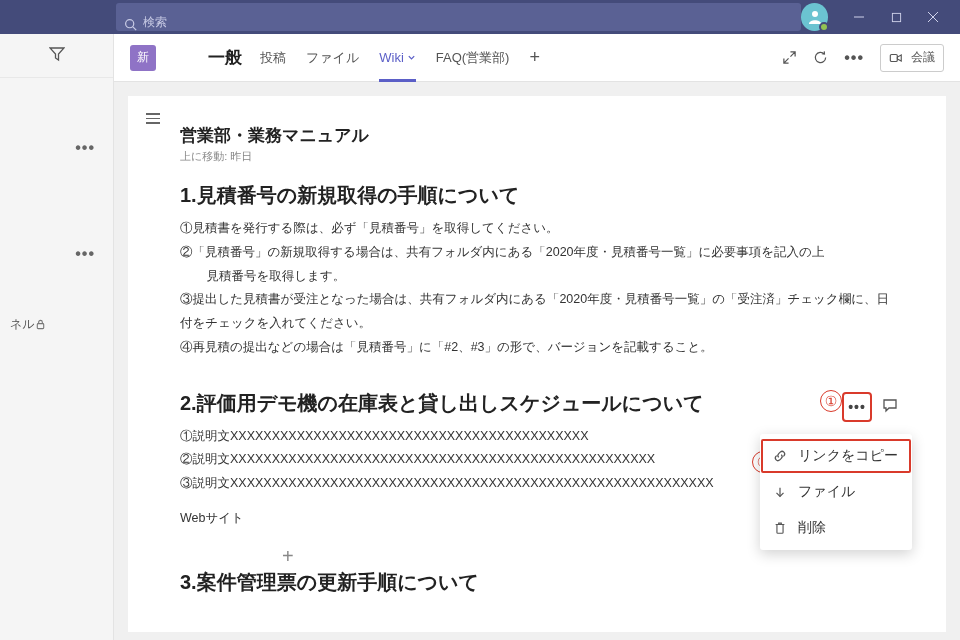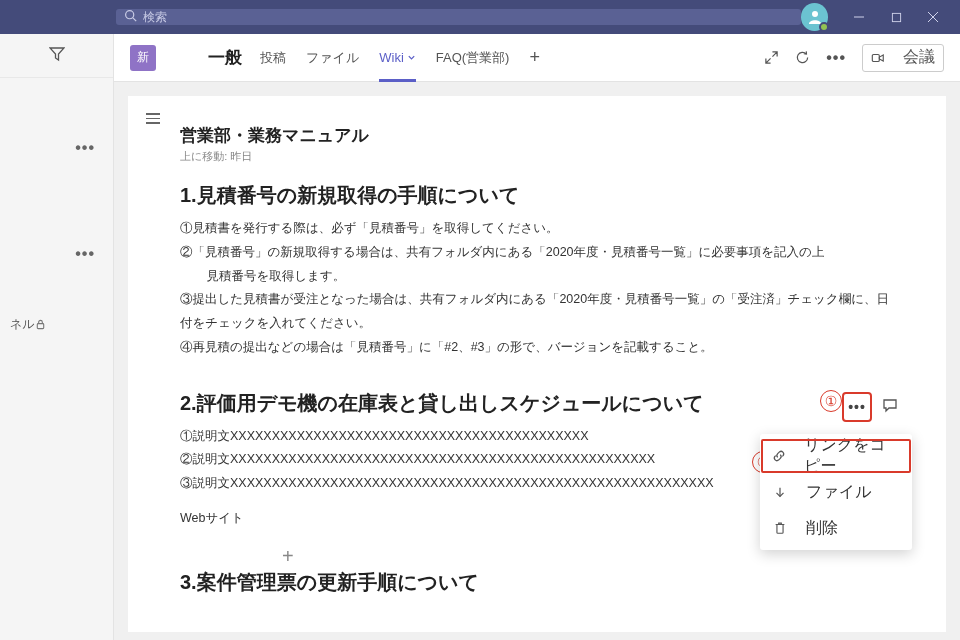--- a/index.html
+++ b/index.html
@@ -1,20 +1,20 @@
 <!DOCTYPE html>
 <html><head>
 <meta charset="utf-8">
 <style>
 * { margin: 0; padding: 0; box-sizing: border-box; font-family: 'Segoe UI', 'Meiryo', sans-serif; }
 html, body { width: 960px; height: 640px; overflow: hidden; }
 body { background: #f0f0f0; }
 
 .titlebar { height: 34px; background: #444b7a; display: flex; align-items: center; padding: 0 8px; }
-.search-wrap { margin-left: 108px; width: 700px; height: 16px; background: #5a6194; border-radius: 3px; display: flex; align-items: flex-start; padding: 0 8px; color: #c8cbe5; font-size: 12px; }
+.search-wrap { margin-left: 108px; width: 700px; height: 28px; background: #5a6194; border-radius: 3px; display: flex; align-items: flex-end; padding: 0 8px; color: #c8cbe5; font-size: 12px; }
 .search-wrap svg { margin-right: 6px; }
 .title-spacer { flex: 1; }
 .avatar { width: 28px; height: 28px; border-radius: 50%; background: #6bc3d1; position: relative; margin-right: 12px; display:flex; align-items:center; justify-content:center; color:#fff; font-size:12px;}
 .presence { position: absolute; right: -1px; bottom: -1px; width: 10px; height: 10px; border-radius: 50%; background: #92c353; border: 2px solid #444b7a; }
 .win-ctrl { width: 38px; height: 34px; display: flex; align-items: center; justify-content: center; color: #cfd2ea; }
 .win-ctrl svg { stroke: #cfd2ea; }
 
 .app { display: flex; height: 606px; }
 
 .sidecol { width: 114px; background: #f5f5f5; border-right: 1px solid #e3e3e3; display: flex; flex-direction: column; }
@@ -28,21 +28,21 @@
 .team-badge { width: 26px; height: 26px; background: #8f73c6; color:#fff; display:flex; align-items:center; justify-content:center; font-size:12px; border-radius:3px; margin-right:10px;}
 .chan-name { font-size: 17px; font-weight: 700; color:#222; margin-right: 18px; margin-left: 42px;}
 .tab { font-size: 13px; color:#555; margin-right: 20px; display:flex; align-items:center; height:48px; position:relative; }
 .tab.active { color:#5b5fc7; }
 .tab.active::after { content:''; position:absolute; bottom:0; left:0; right:0; height:3px; background:#5b5fc7; }
 .tab .chev { margin-left:3px; }
 .tab-add { color:#555; font-size:18px; }
 .chan-spacer { flex:1; }
 .chan-right { display:flex; align-items:center; gap:16px; color:#555; }
 .chan-right .ic { display:flex; align-items:center; }
-.meet-btn { border:1px solid #ccc; border-radius:3px; height:28px; padding:0 8px; font-size:16px; display:flex; align-items:center; gap:18px; }
+.meet-btn { border:1px solid #ccc; border-radius:3px; height:28px; padding:0 8px; font-size:12px; display:flex; align-items:center; gap:8px; }
 
 .canvas { flex:1; background:#f0f0f0; padding: 14px; position:relative; }
 .page { background:#fff; width:100%; height:100%; position:relative; padding: 28px 48px 28px 32px; overflow:hidden; }
 .burger { position:absolute; top: 14px; left: 18px; color:#666; }
 .burger div { width:14px; height:1.5px; background:#666; margin:3px 0; }
 
 .doc { margin-left: 20px; }
 .doc-title { font-size: 17px; font-weight:700; color:#222; }
 .doc-meta { font-size: 11px; color:#888; margin-top:2px; margin-bottom: 18px;}
 .sec-title { font-size: 20px; font-weight:700; color:#222; margin-bottom: 8px; margin-top: 18px;}
@@ -53,21 +53,21 @@
 .sec2-row { display:flex; align-items:center; }
 .sec2-row .sec-title { flex:1; }
 .more-btn { width: 30px; height: 30px; border:2px solid #d93a2b; border-radius:4px; display:flex; align-items:center; justify-content:center; color:#444; font-weight:bold; letter-spacing:1px; font-size:14px;}
 .comment-ic { margin-left: 10px; color:#555; }
 
 .callout { position:absolute; font-size:14px; color:#d93a2b; display:flex; align-items:center; justify-content:center; width:22px; height:22px; border:1.8px solid #d93a2b; border-radius:50%; font-weight:500;}
 .c1 { top: 294px; right: 104px; }
 .c2 { top: 355px; right: 172px; }
 
 .menu { position:absolute; top: 338px; right: 34px; width: 152px; background:#fff; box-shadow: 0 4px 14px rgba(0,0,0,0.18); border-radius:3px; padding: 4px 0; }
-.menu-item { height: 36px; display:flex; align-items:center; padding: 0 12px; font-size:16px; color:#333; gap:18px; }
+.menu-item { height: 36px; display:flex; align-items:center; padding: 0 12px; font-size:14px; color:#333; gap:10px; }
 .menu-item:first-child { outline: 2px solid #d93a2b; outline-offset:-3px; border-radius:3px; }
 .menu-ic { width:16px; display:flex; justify-content:center; color:#555;}
 
 .add-sec { position:absolute; left: 168px; bottom: 78px; color:#888; font-size:20px; font-weight:300;}
 
 .filter-ic { color:#555; }
 </style>
 </head>
 <body>
 

